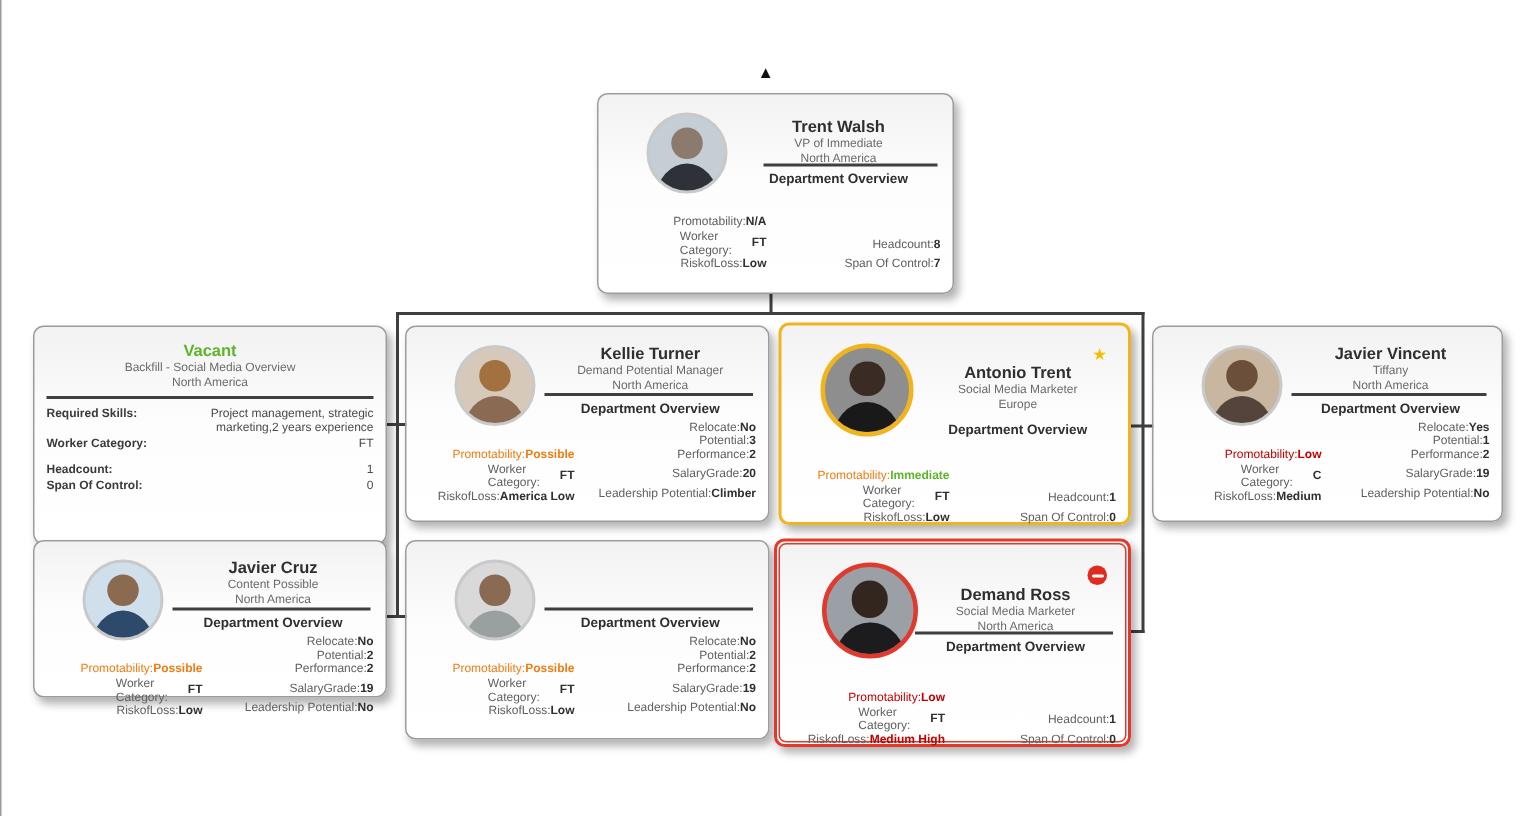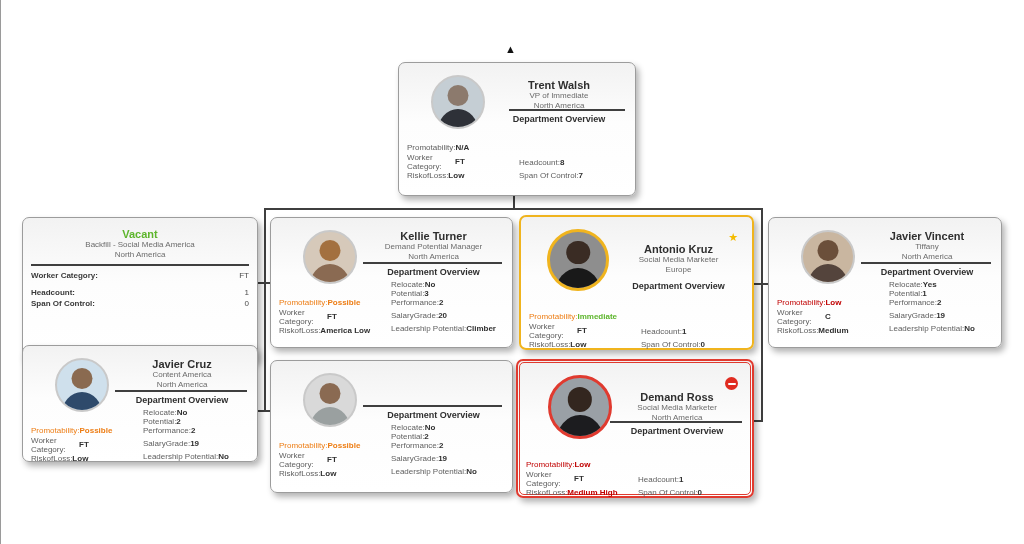--- a/index.html
+++ b/index.html
@@ -33,21 +33,21 @@
   .namecol{position:absolute;left:92px;right:8px;top:12px;text-align:center}
   .nm{font-size:11px;font-weight:bold;color:#2f2f2f;line-height:12px}
   .sub{font-size:8px;color:#6b6b6b;line-height:10px}
   .rule{position:absolute;left:92px;right:10px;border-top:2px solid #3f3f3f}
   .dept{position:absolute;left:92px;right:8px;text-align:center;font-size:9px;font-weight:bold;color:#2f2f2f}
 
   .stats{position:absolute;left:8px;right:8px;font-size:8px;color:#606060}
   .lcol{position:absolute;left:0;top:18px;width:104px}
   .rcol{position:absolute;left:112px;right:0;top:0}
   .rcol.two{top:15px}
-  .srow{display:flex;justify-content:flex-start;align-items:baseline;line-height:9px}
+  .srow{display:flex;justify-content:flex-end;align-items:baseline;line-height:9px}
   .srow .lbl{white-space:nowrap}
   .srow .val{font-weight:bold;color:#303030;white-space:nowrap;text-align:right}
   .srow.gap{margin-top:4px}
   .srow.wc{height:19px;align-items:center}
   .wc .lbl{width:48px;line-height:9px;white-space:normal}
   .lbl-o{color:#ed7d14}
   .val-o{color:#ed7d14 !important}
   .lbl-r{color:#c00000}
   .val-r{color:#c00000 !important}
   .val-g{color:#5db52c !important}
@@ -115,25 +115,29 @@
           <span class="lbl">RiskofLoss:</span>
           <span class="val">Low</span>
         </div>
     </div>
   </div>
 </div>
 
 <div class="card" style="left:22px;top:217px;width:236px;height:146px">
   <div class="vtitle">
     <div class="vname">Vacant</div>
-    <div class="sub">Backfill - Social Media America</div>
+    <div class="sub">Backfill - Social Media Overview</div>
     <div class="sub">North America</div>
   </div>
   <div class="rule-full"></div>
   <div class="vstats">
+    <div class="vrow">
+        <span class="vlbl">Required Skills:</span>
+        <span class="vval-skills">Project management, strategic marketing,2 years experience</span>
+      </div>
     <div class="vrow">
         <span class="vlbl">Worker Category:</span>
         <span class="vval">FT</span>
       </div>
     <div class="vgap"></div>
     <div class="vrow">
         <span class="vlbl">Headcount:</span>
         <span class="vval">1</span>
       </div>
     <div class="vrow">
@@ -189,21 +193,21 @@
           <span class="val">America Low</span>
         </div>
     </div>
   </div>
 </div>
 
 <div class="card sel-y" style="left:519px;top:215px;width:235px;height:135px">
   <span class="star">★</span>
   <div class="photo ph-antonio"></div>
   <div class="namecol" style="top:26px">
-    <div class="nm">Antonio Kruz</div>
+    <div class="nm">Antonio Trent</div>
     <div class="sub">Social Media Marketer</div>
     <div class="sub">Europe</div>
   </div>
   <div class="dept" style="top:64px">Department Overview</div>
   <div class="stats" style="top:95px">
     <div class="rcol two">
       <div class="srow">
           <span class="lbl">Headcount:</span>
           <span class="val">1</span>
         </div>
@@ -271,25 +275,25 @@
           <span class="val">C</span>
         </div>
       <div class="srow">
           <span class="lbl">RiskofLoss:</span>
           <span class="val">Medium</span>
         </div>
     </div>
   </div>
 </div>
 
-<div class="card" style="left:22px;top:345px;width:236px;height:117px">
+<div class="card" style="left:22px;top:360px;width:236px;height:105px">
   <div class="photo ph-javier"></div>
   <div class="namecol">
     <div class="nm">Javier Cruz</div>
-    <div class="sub">Content America</div>
+    <div class="sub">Content Possible</div>
     <div class="sub">North America</div>
   </div>
   <div class="rule" style="top:44px"></div>
   <div class="dept" style="top:49px">Department Overview</div>
   <div class="stats" style="top:62px">
     <div class="rcol">
       <div class="srow">
           <span class="lbl">Relocate:</span>
           <span class="val">No</span>
         </div>

